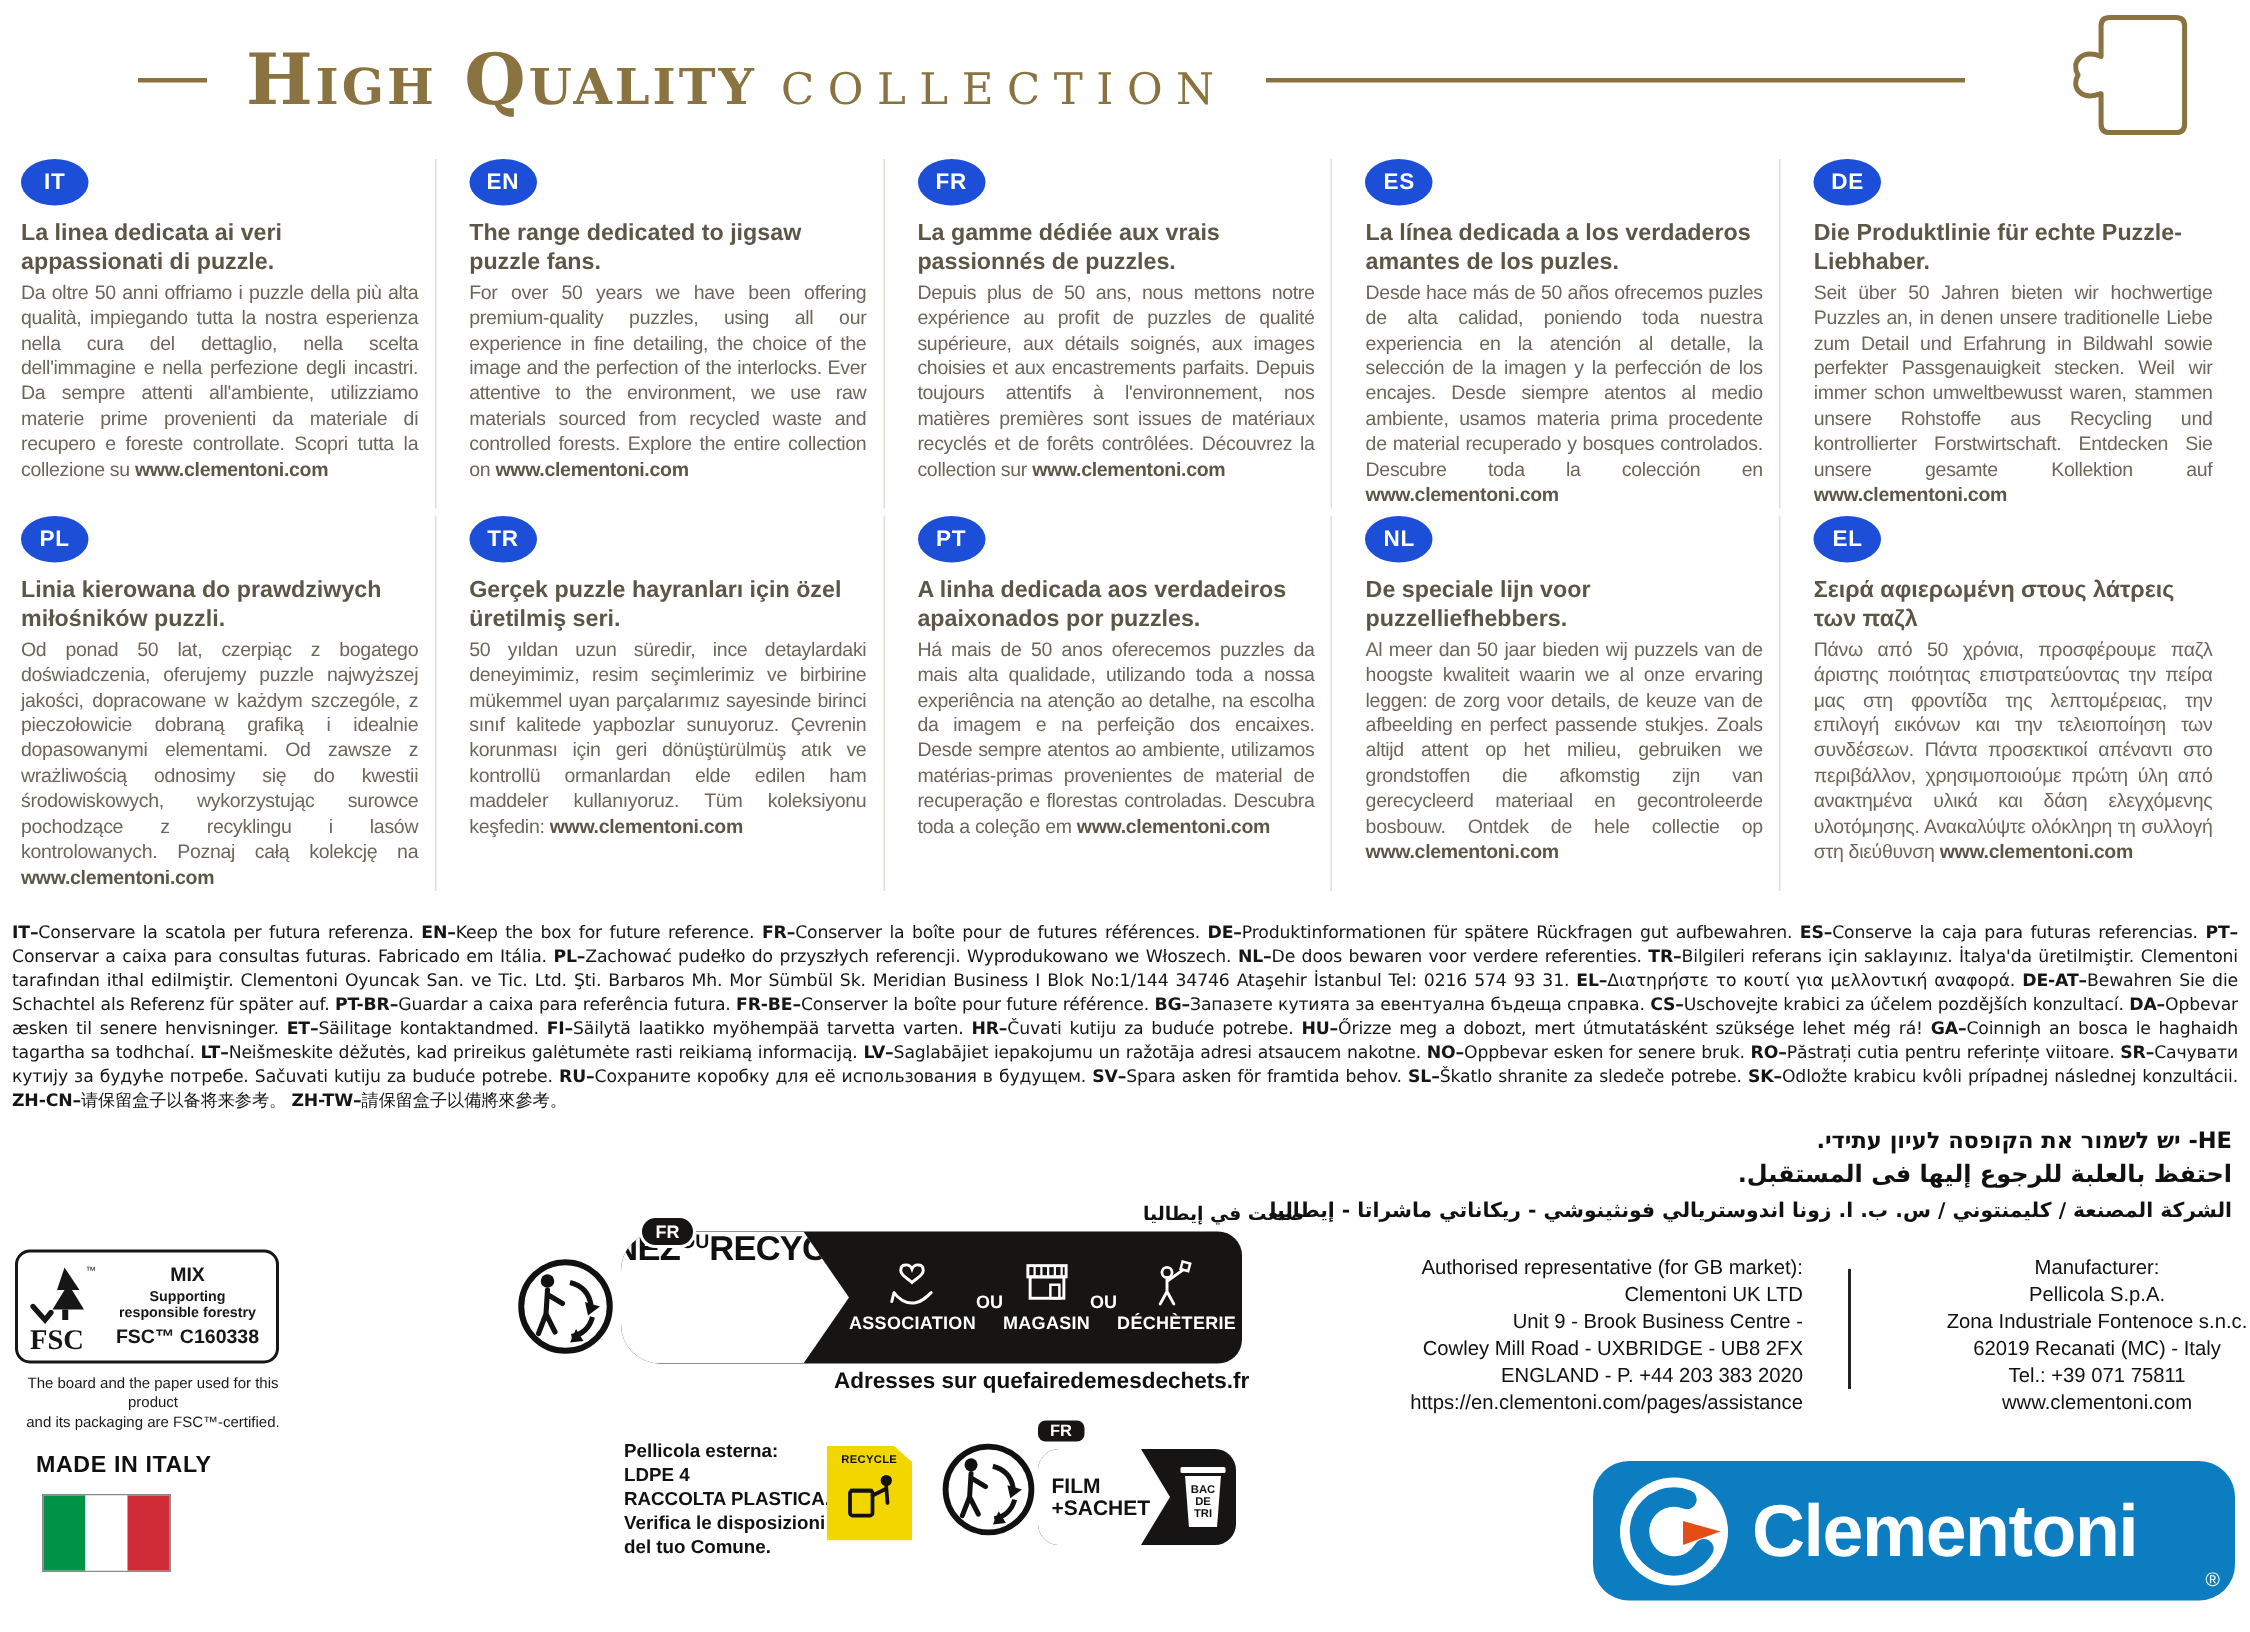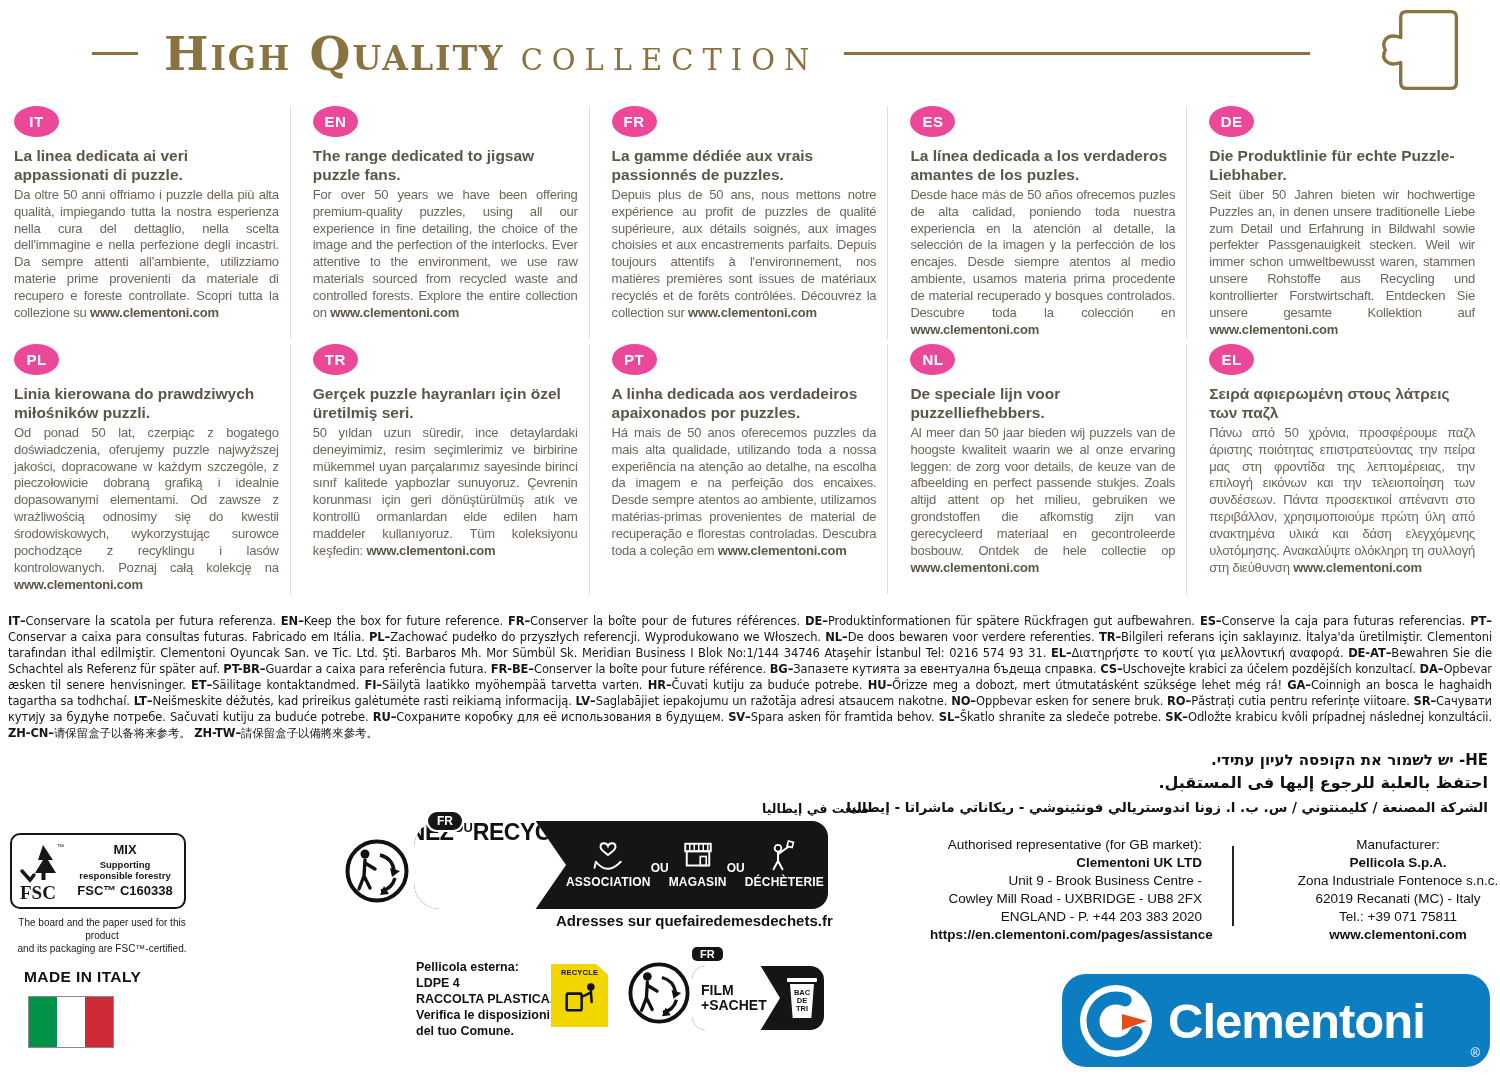--- a/index.html
+++ b/index.html
@@ -15,21 +15,21 @@
   .t1{font-family:"DejaVu Serif",serif;font-variant:small-caps;font-size:47px;font-weight:600;letter-spacing:2px;}
   .t2{font-family:"DejaVu Serif",serif;font-size:29px;font-weight:500;letter-spacing:9px;margin-left:16px;}
   .puzzle-icon{position:absolute;top:2px;right:34px;}
 
   
   .lang-grid{position:absolute;left:14px;right:14px;display:grid;grid-template-columns:repeat(5,1fr);column-gap:22px;}
   #langRow1{top:106px;}
   #langRow2{top:344px;}
   .lang-col{border-right:1px solid #e2ded6;padding-right:11px;}
   .lang-col:nth-child(5n){border-right:none;}
-  .lang-badge{display:inline-flex;width:45px;height:31px;border-radius:50%;background:#ec4899;
+  .lang-badge{display:inline-flex;width:45px;height:31px;border-radius:50%;background:#1d4ed8;
               color:#fff;font-weight:bold;font-size:15px;align-items:center;justify-content:center;letter-spacing:.5px;}
   .lang-heading{margin:9px 0 2px 0;font-size:15.5px;line-height:1.25;color:#5c5647;font-weight:bold;}
   .lang-body{margin:0;font-size:13px;line-height:1.3;letter-spacing:-0.2px;text-align:justify;color:#6d6559;}
   .link-text{color:#5c5647;font-weight:bold;}
 
   
   .legal{position:absolute;top:601px;left:8px;right:8px;height:150px;overflow:hidden;
          font-family:"DejaVu Sans",sans-serif;font-size:11.5px;line-height:1.4;letter-spacing:-0.1px;
          text-align:justify;color:#161616;}
   .legal b{font-weight:700;}
@@ -92,21 +92,21 @@
   .bin-body{width:26px;height:34px;background:#fff;clip-path:polygon(4% 0,96% 0,86% 100%,14% 100%);
             display:flex;flex-direction:column;align-items:center;justify-content:center;
             font-size:7.5px;font-weight:800;color:#111;line-height:1.1;}
   .fr-tag{position:absolute;left:692px;top:947px;background:#171514;color:#fff;font-weight:700;font-size:11px;
           padding:1px 8px;border-radius:5px;z-index:2;}
 
   
   .addr{position:absolute;top:836px;font-size:13.5px;line-height:1.34;color:#111;}
   .addr-uk{left:930px;width:272px;text-align:right;}
   .addr-man{left:1290px;width:216px;text-align:center;}
-  .addr div:nth-child(2),.addr div:nth-child(6){font-weight:700;}
+  .addr div:nth-child(2),.addr div:nth-child(6){font-weight:400;}
   .addr-divider{position:absolute;left:1232px;top:846px;width:2px;height:80px;background:#222;}
 
   
   .brand{position:absolute;left:1062px;top:974px;width:428px;height:93px;background:#0d7dc1;border-radius:24px;
          display:flex;align-items:center;gap:14px;padding-left:16px;box-sizing:border-box;}
   .brand-name{color:#fff;font-size:49px;font-weight:700;letter-spacing:-1px;}
   .brand-reg{position:absolute;right:10px;bottom:7px;color:#fff;font-size:13px;font-weight:400;}
 </style>
 </head>
 <body>

